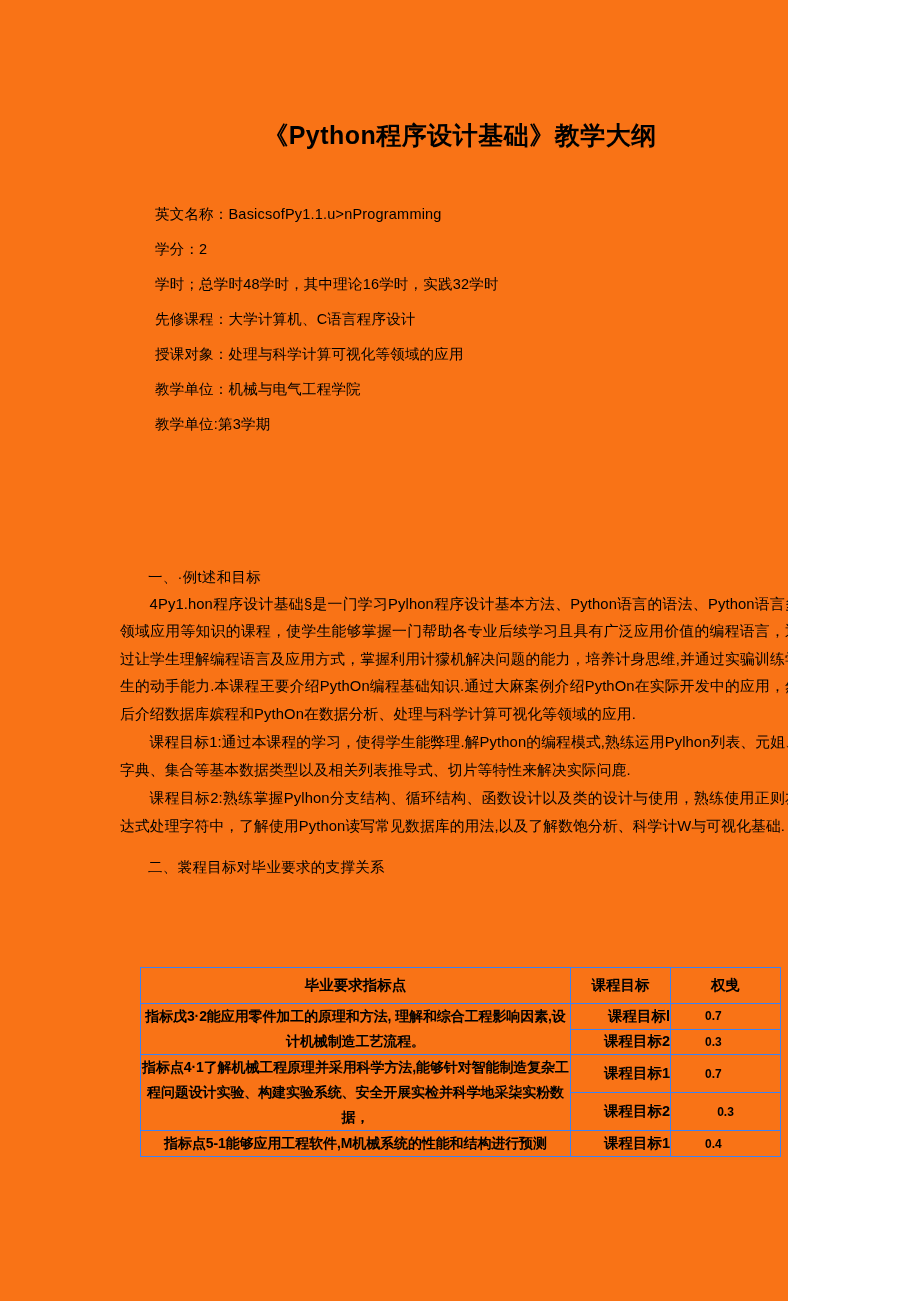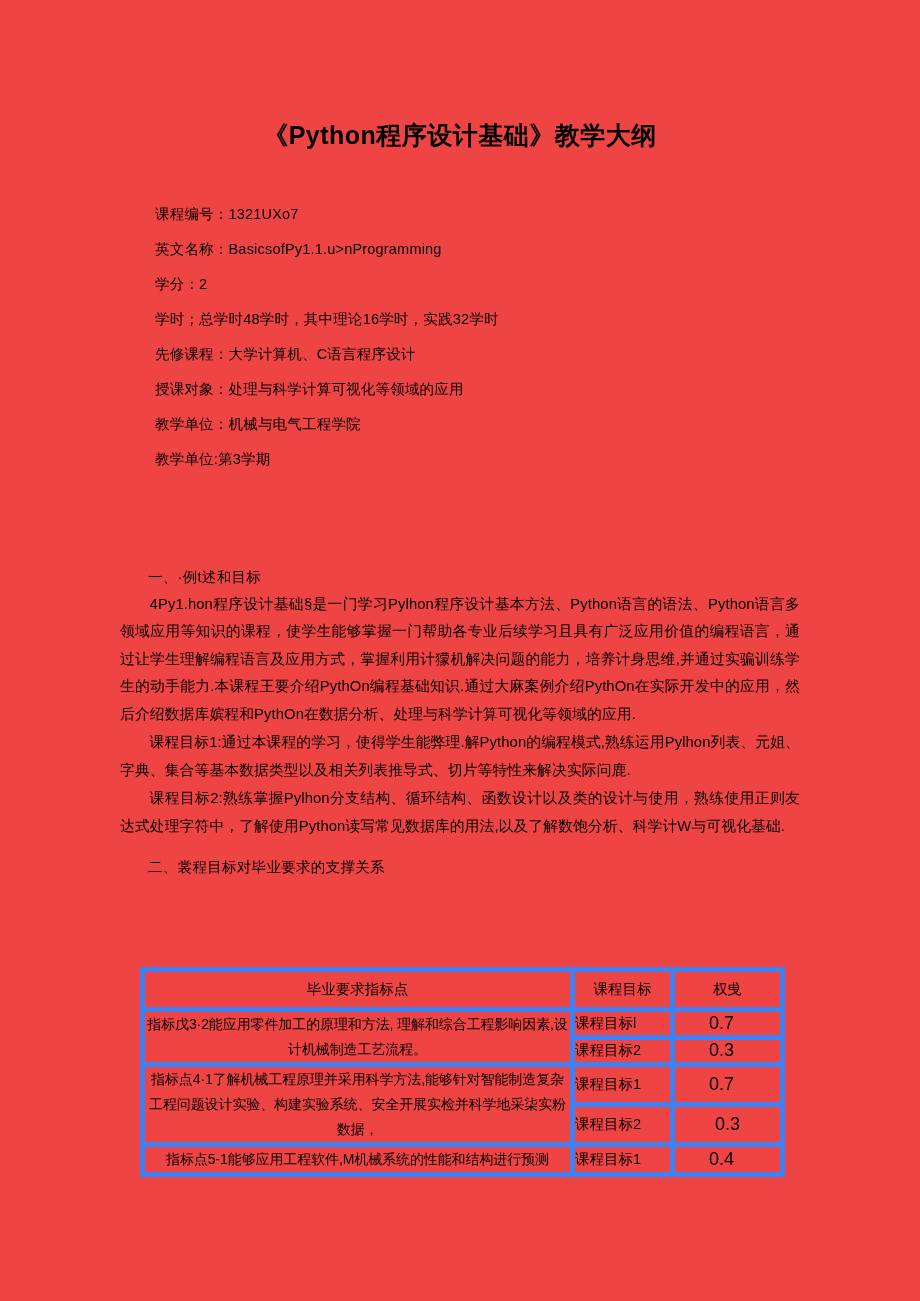--- a/index.html
+++ b/index.html
@@ -6,23 +6,23 @@
     margin: 0;
     padding: 0;
     background: #ffffff;
   }
   body {
     font-family: "Liberation Sans", "DejaVu Sans", sans-serif;
     color: #000000;
   }
   .page {
     position: relative;
-    width: 920px;
+    width: 788px;
     height: 1301px;
-    background: #ef4444;
+    background: #f97316;
     overflow: hidden;
     box-sizing: border-box;
   }
 
   
   .doc-title {
     position: absolute;
     left: 0;
     top: 120px;
     width: 920px;
@@ -88,58 +88,58 @@
     width: 640px;
     border-collapse: collapse;
     table-layout: fixed;
     font-size: 14px;
   }
   .req-table col.c1 { width: 430px; }
   .req-table col.c2 { width: 100px; }
   .req-table col.c3 { width: 110px; }
 
   .req-table td, .req-table th {
-    border: 5px solid #3b82f6;
+    border: 1px solid #3b82f6;
     padding: 0;
     vertical-align: middle;
+    font-weight: bold;
   }
   .th-cell {
     text-align: center;
     font-weight: normal;
     height: 35px;
     font-size: 14.5px;
   }
   .desc-cell {
     padding: 6px 2px 6px 4px;
     line-height: 25px;
     text-align: center;
     font-size: 14px;
     letter-spacing: -0.1px;
   }
   .goal-cell {
-    text-align: left;
+    text-align: right;
     font-size: 14.5px;
     padding: 4px 0;
   }
   .weight-cell {
     text-align: center;
-    font-size: 18px;
+    font-size: 12px;
     padding: 4px 0;
   }
   .weight-cell.indent-left { text-align: left; padding-left: 34px; }
 </style>
 </head>
 <body>
 
 <div class="page">
 
   <div class="doc-title">《Python程序设计基础》教学大纲</div>
 
   <div class="meta-block">
-    <div class="meta-line">课程编号：1321UXo7</div>
     <div class="meta-line">英文名称：BasicsofPy1.1.u&gt;nProgramming</div>
     <div class="meta-line">学分：2</div>
     <div class="meta-line">学时；总学时48学时，其中理论16学时，实践32学时</div>
     <div class="meta-line">先修课程：大学计算机、C语言程序设计</div>
     <div class="meta-line">授课对象：处理与科学计算可视化等领域的应用</div>
     <div class="meta-line">教学单位：机械与电气工程学院</div>
     <div class="meta-line">教学单位:第3学期</div>
   </div>
 
   <div class="section-wrap">

